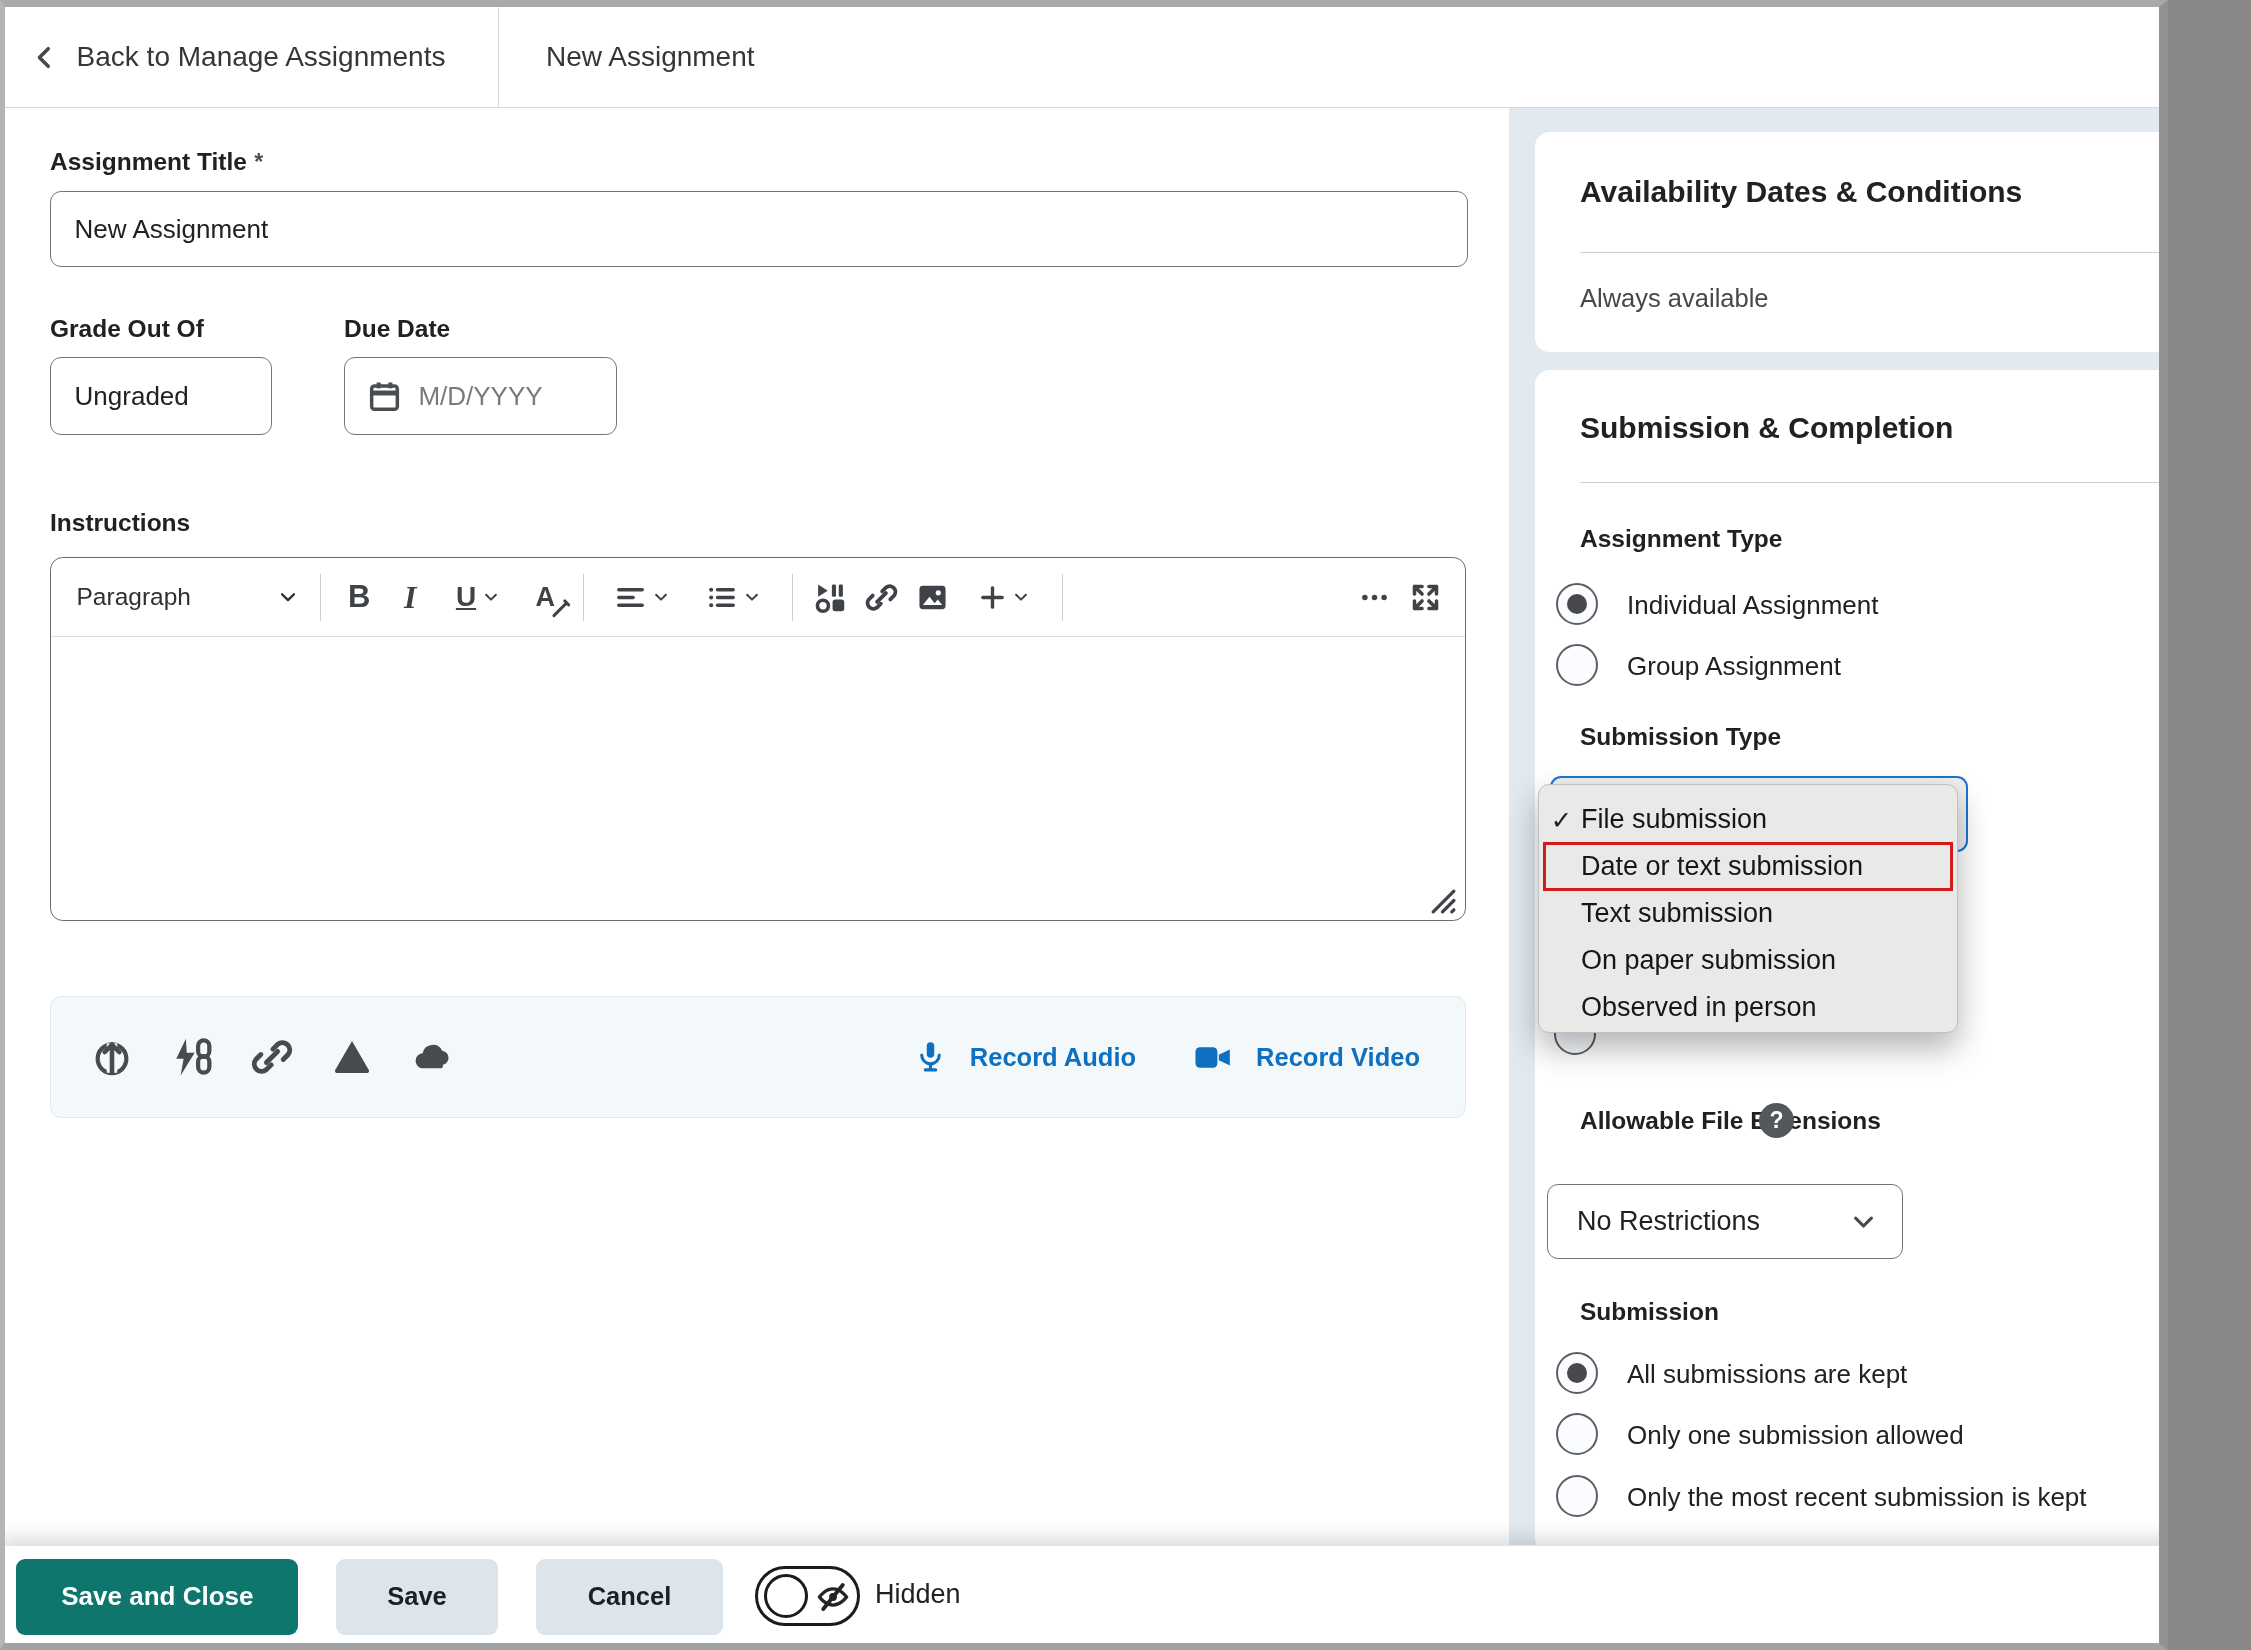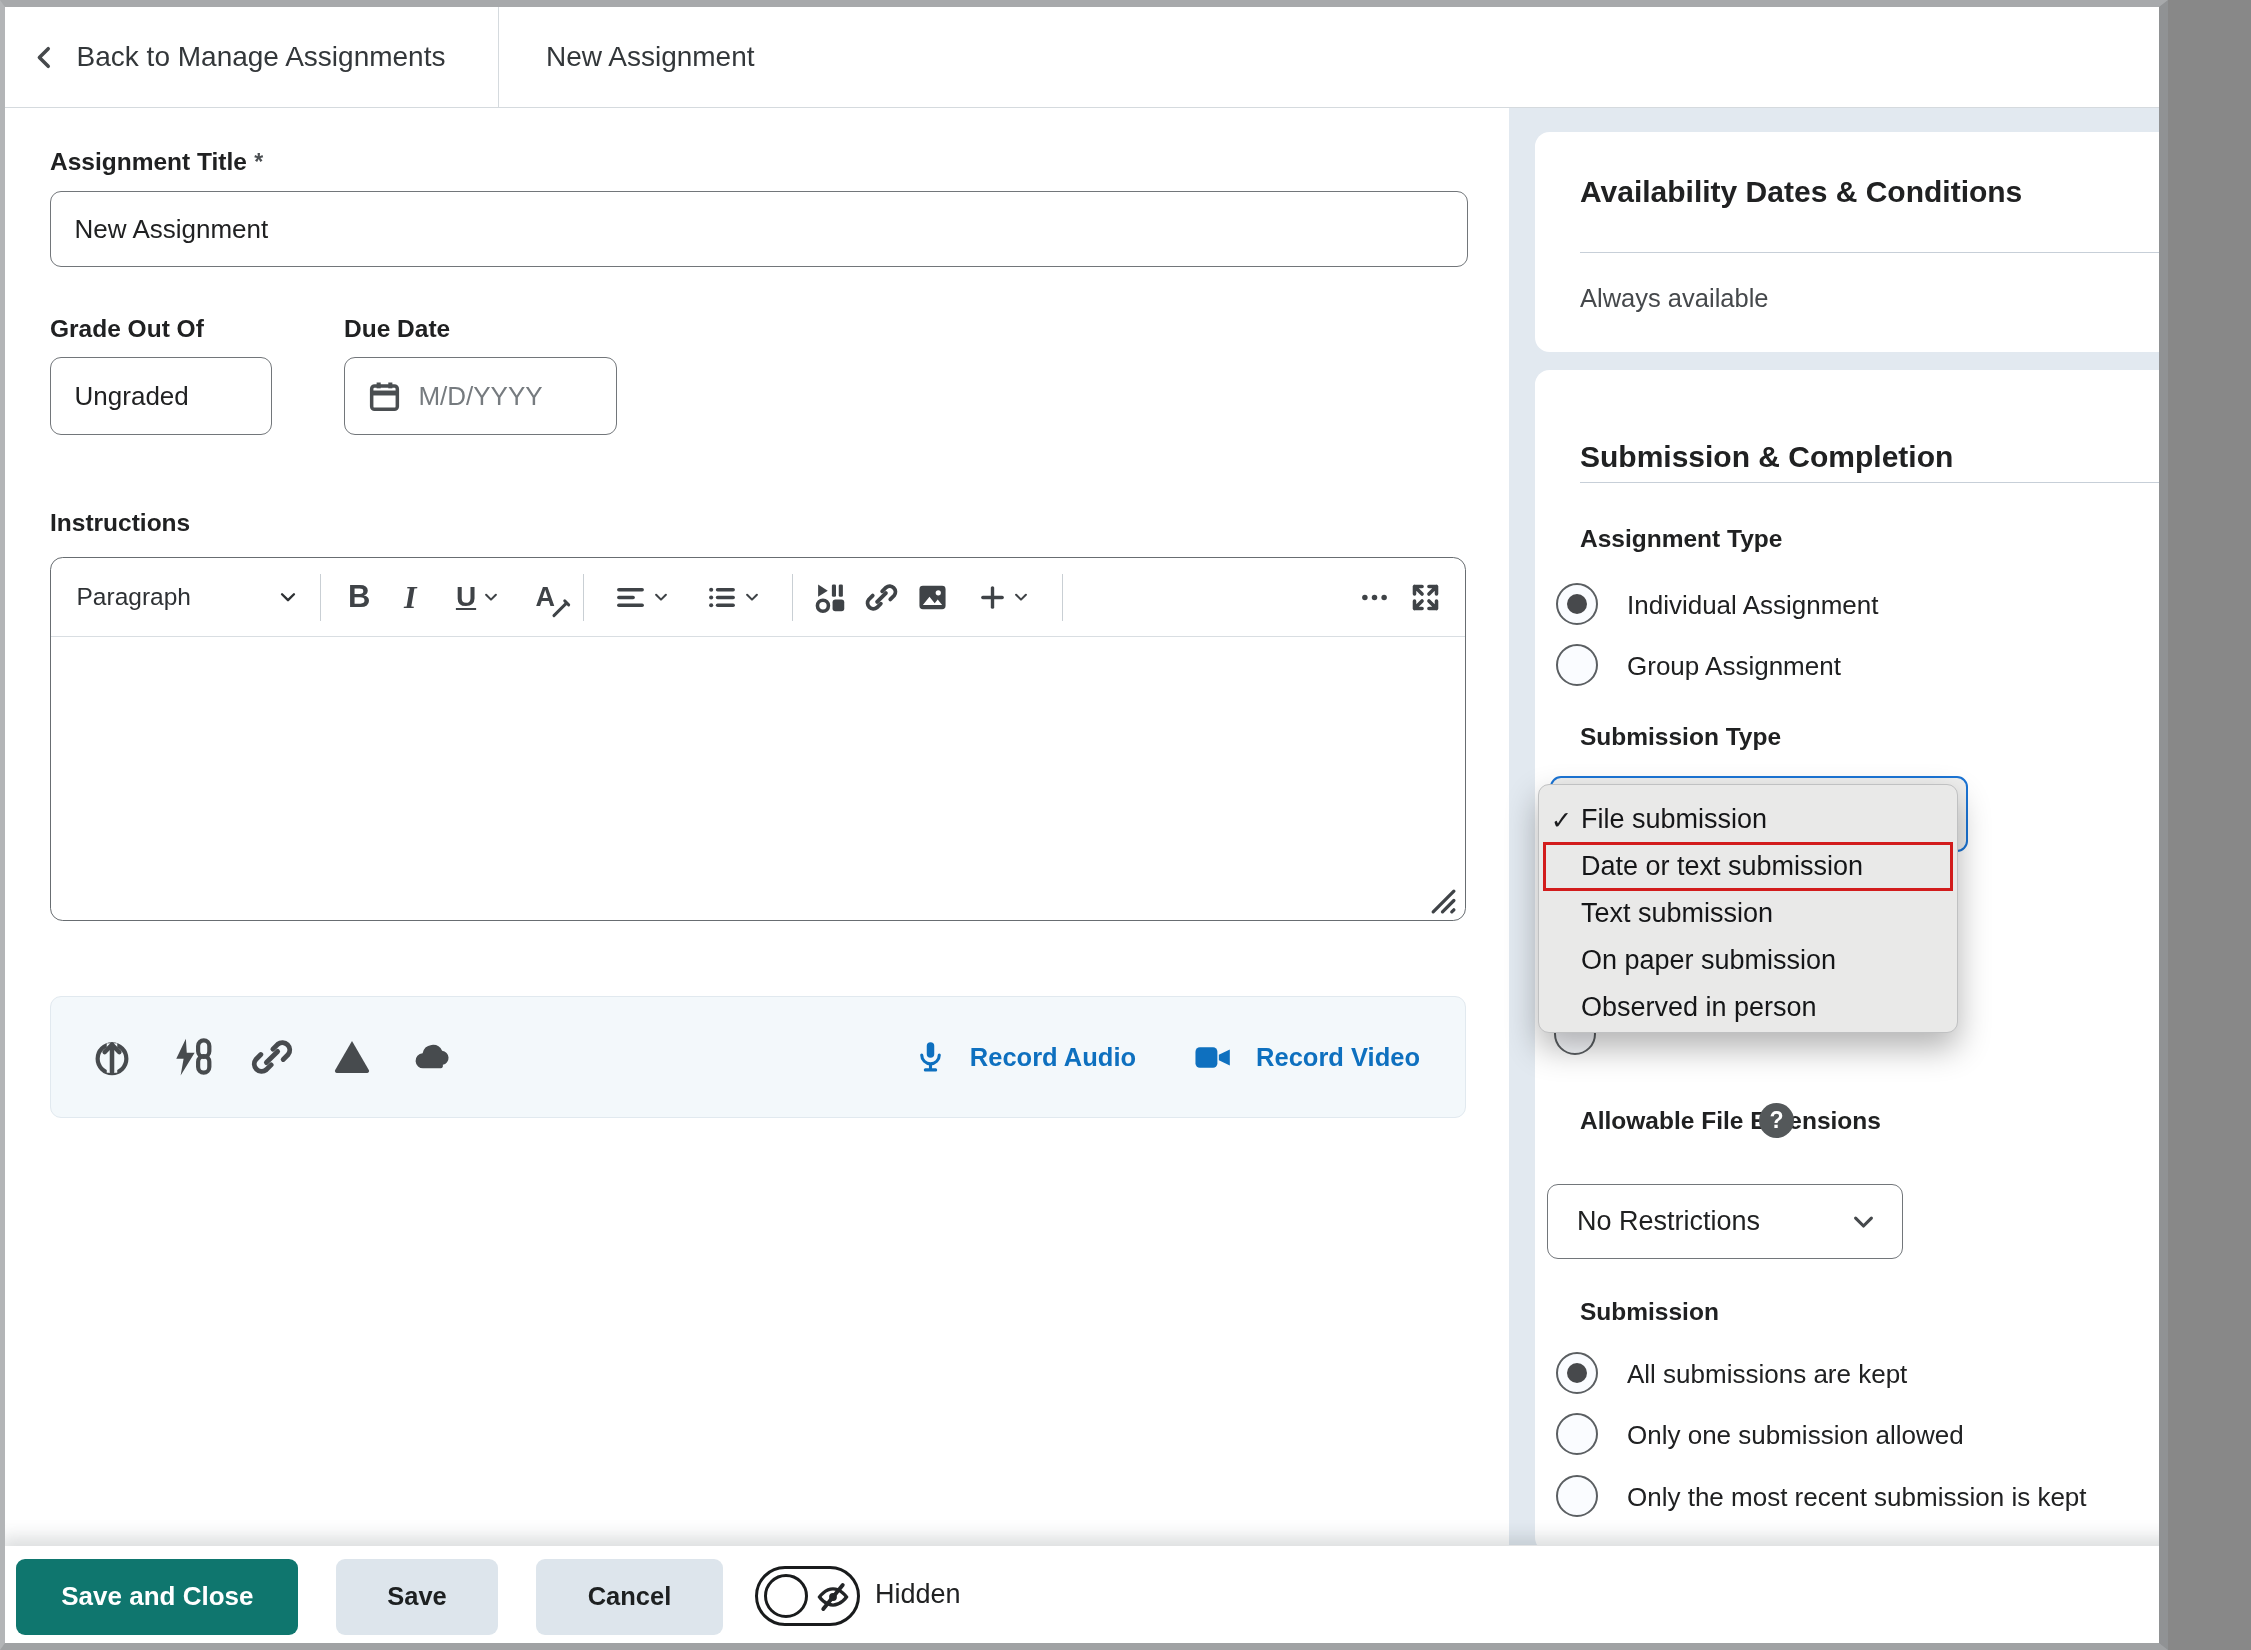--- a/index.html
+++ b/index.html
@@ -305,21 +305,21 @@
   <div class="ctitle" style="left:1580px;top:175px;">Availability Dates &amp; Conditions</div>
   <div class="abs chev-btn" style="left:2173px;top:171px;">
     <svg width="27" height="38" viewBox="0 0 24 30">
         <path d="M7 5 L19 15 L7 25 Z" fill="none" stroke="#3b3f42" stroke-width="3" stroke-linejoin="round"></path>
       </svg>
   </div>
   <div class="cdivider" style="left:1580px;top:252px;width:620px;"></div>
   <div class="stext" style="left:1580px;top:284px;">Always available</div>
 
   <div class="card" style="left:1535px;top:370px;width:691px;height:1182px;"></div>
-  <div class="ctitle" style="left:1580px;top:411px;margin-top:29px;">Submission &amp; Completion</div>
+  <div class="ctitle" style="left:1580px;top:411px;">Submission &amp; Completion</div>
   <div class="abs chev-btn" style="left:2164px;top:416px;">
     <svg width="38" height="25.5" viewBox="0 0 32 22">
         <path d="M3 4 h26 l-13 14 z" fill="#3b4042"></path>
       </svg>
   </div>
   <div class="cdivider" style="left:1580px;top:482px;width:620px;"></div>
 
   <div class="slabel" style="left:1580px;top:525px;">Assignment Type</div>
   <div class="radio sel" style="left:1556px;top:583px;"></div>
   <div class="rlabel" style="left:1627px;top:590px;">Individual Assignment</div>

